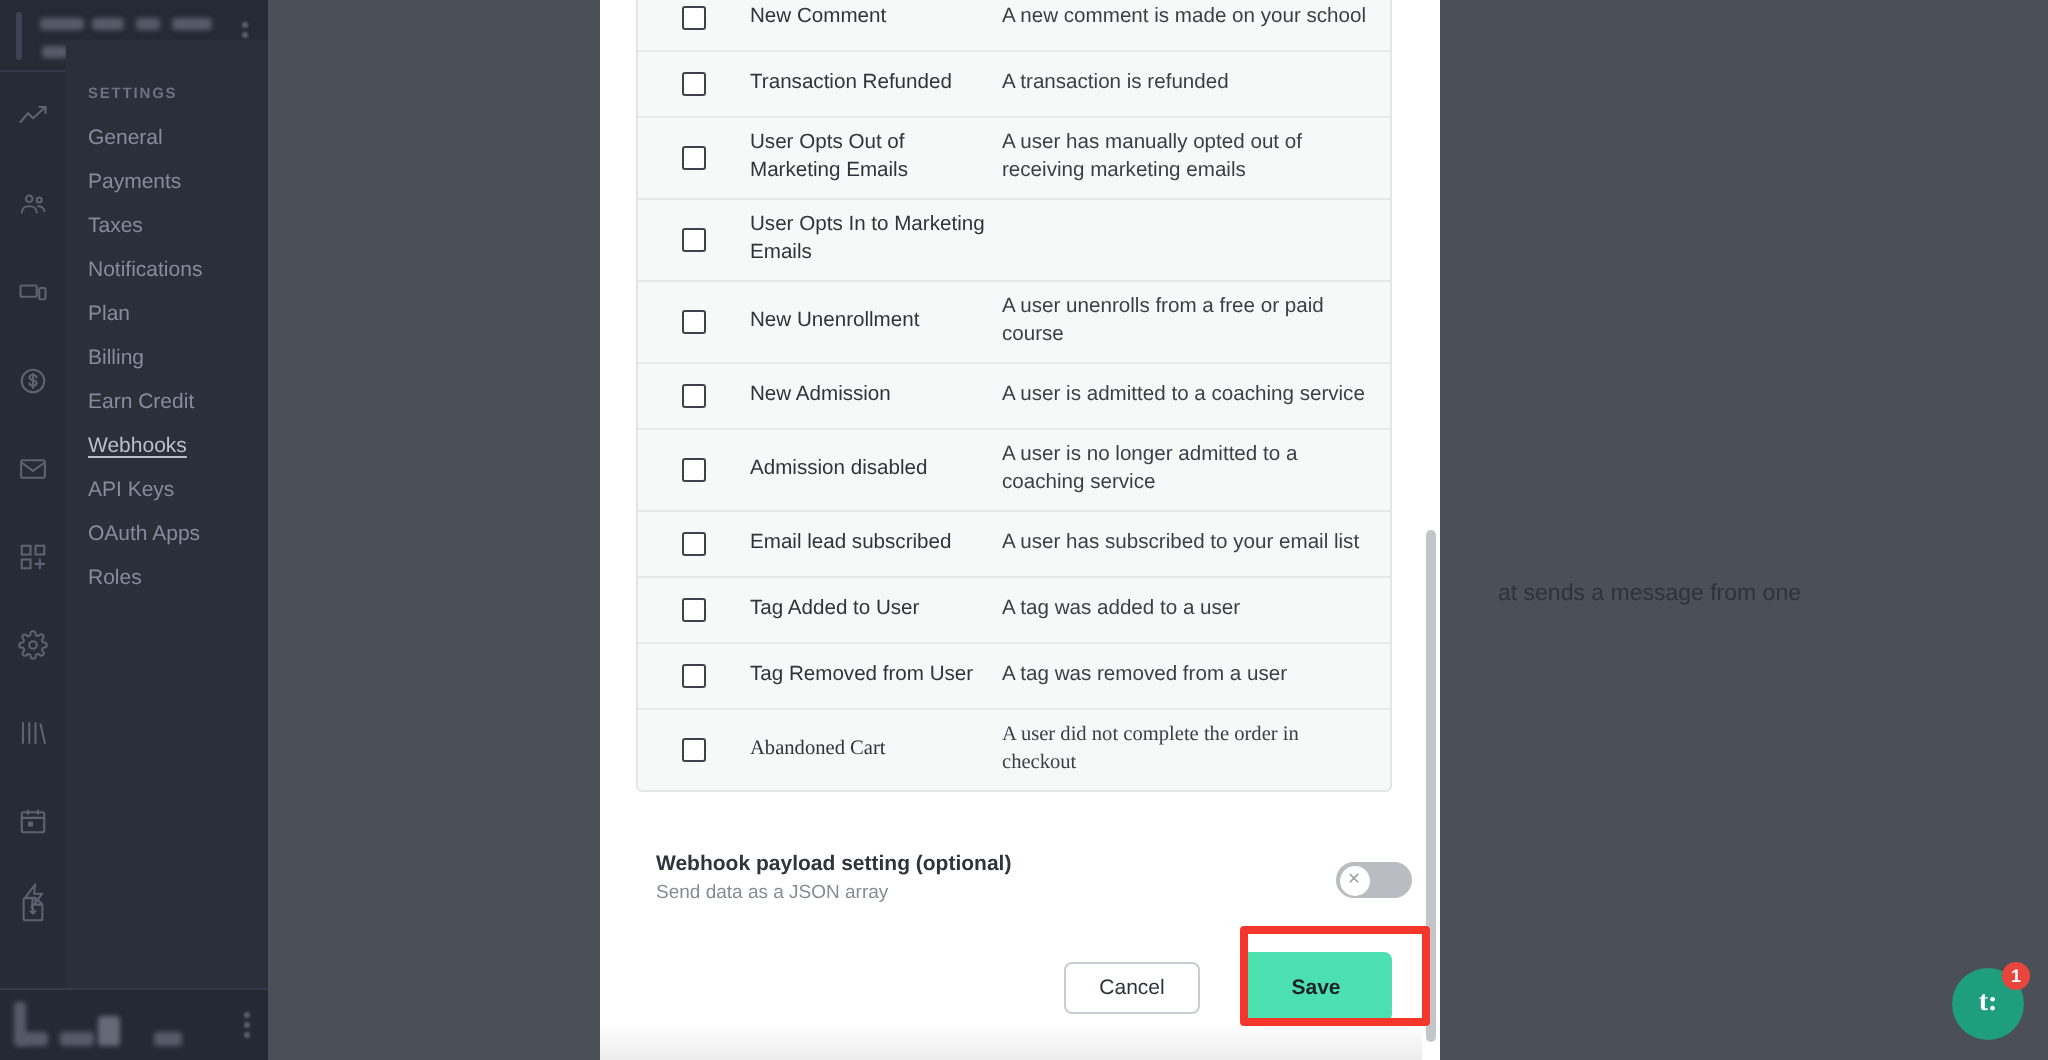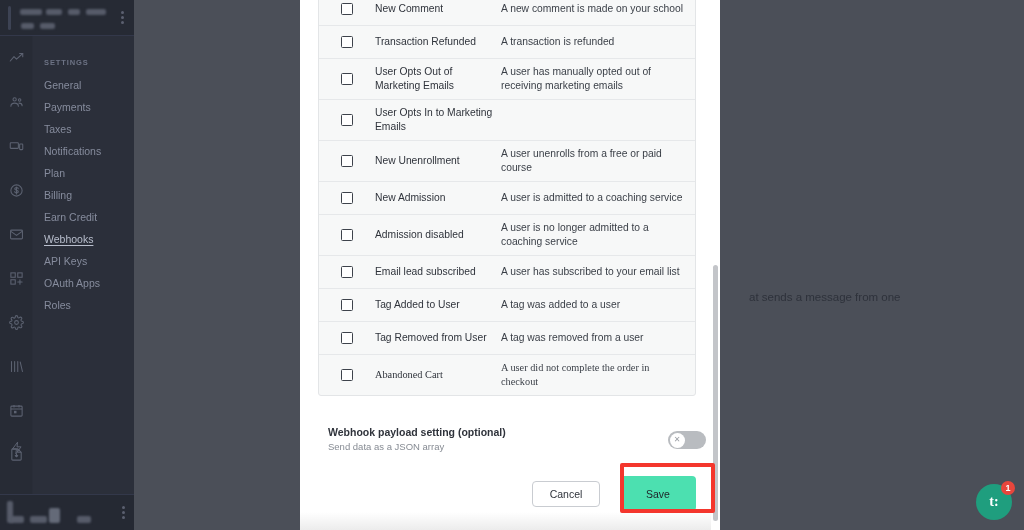--- a/index.html
+++ b/index.html
@@ -47,21 +47,21 @@
   .rail-icon {
     width: 33px; height: 44px;
     display: flex; align-items: center; justify-content: center;
     color: #5c6271;
   }
   .rail-icon svg { display: block; }
   .rail-bottom { position: absolute; left: 0; bottom: 60px; width: 33px; }
 
   
   .nav-col {
-    position: absolute; left: 33px; top: 36px; width: 101px; height: 494px;
+    position: absolute; left: 33px; top: 20px; width: 101px; height: 494px;
     background: #2b2f3a;
   }
   .nav-heading {
     font-size: 7.5px; letter-spacing: 0.9px; font-weight: 700;
     color: #6d7385; text-transform: uppercase;
     padding: 22px 0 7px 11px;
   }
   .nav-item {
     font-size: 10.5px; color: #868c9d;
     padding: 5px 0 5px 11px;
@@ -170,21 +170,21 @@
     width: 68px; height: 26px;
     border: 1px solid #c9ccd1; border-radius: 4px;
     background: #fff; color: #2f333b;
     font-size: 10.5px; font-family: inherit;
     cursor: pointer;
   }
   .btn-save {
     width: 76px; height: 35px;
     border: none; border-radius: 4px;
     background: #4ce0b0; color: #1e2228;
-    font-size: 10.5px; font-weight: 400; font-family: inherit;
+    font-size: 10.5px; font-weight: 700; font-family: inherit;
     cursor: pointer;
   }
   
   .annot-box {
     position: absolute; left: 620px; top: 463px;
     width: 95px; height: 50px;
     border: 4px solid #f4362d;
     border-radius: 2px;
     z-index: 6;
     pointer-events: none;

